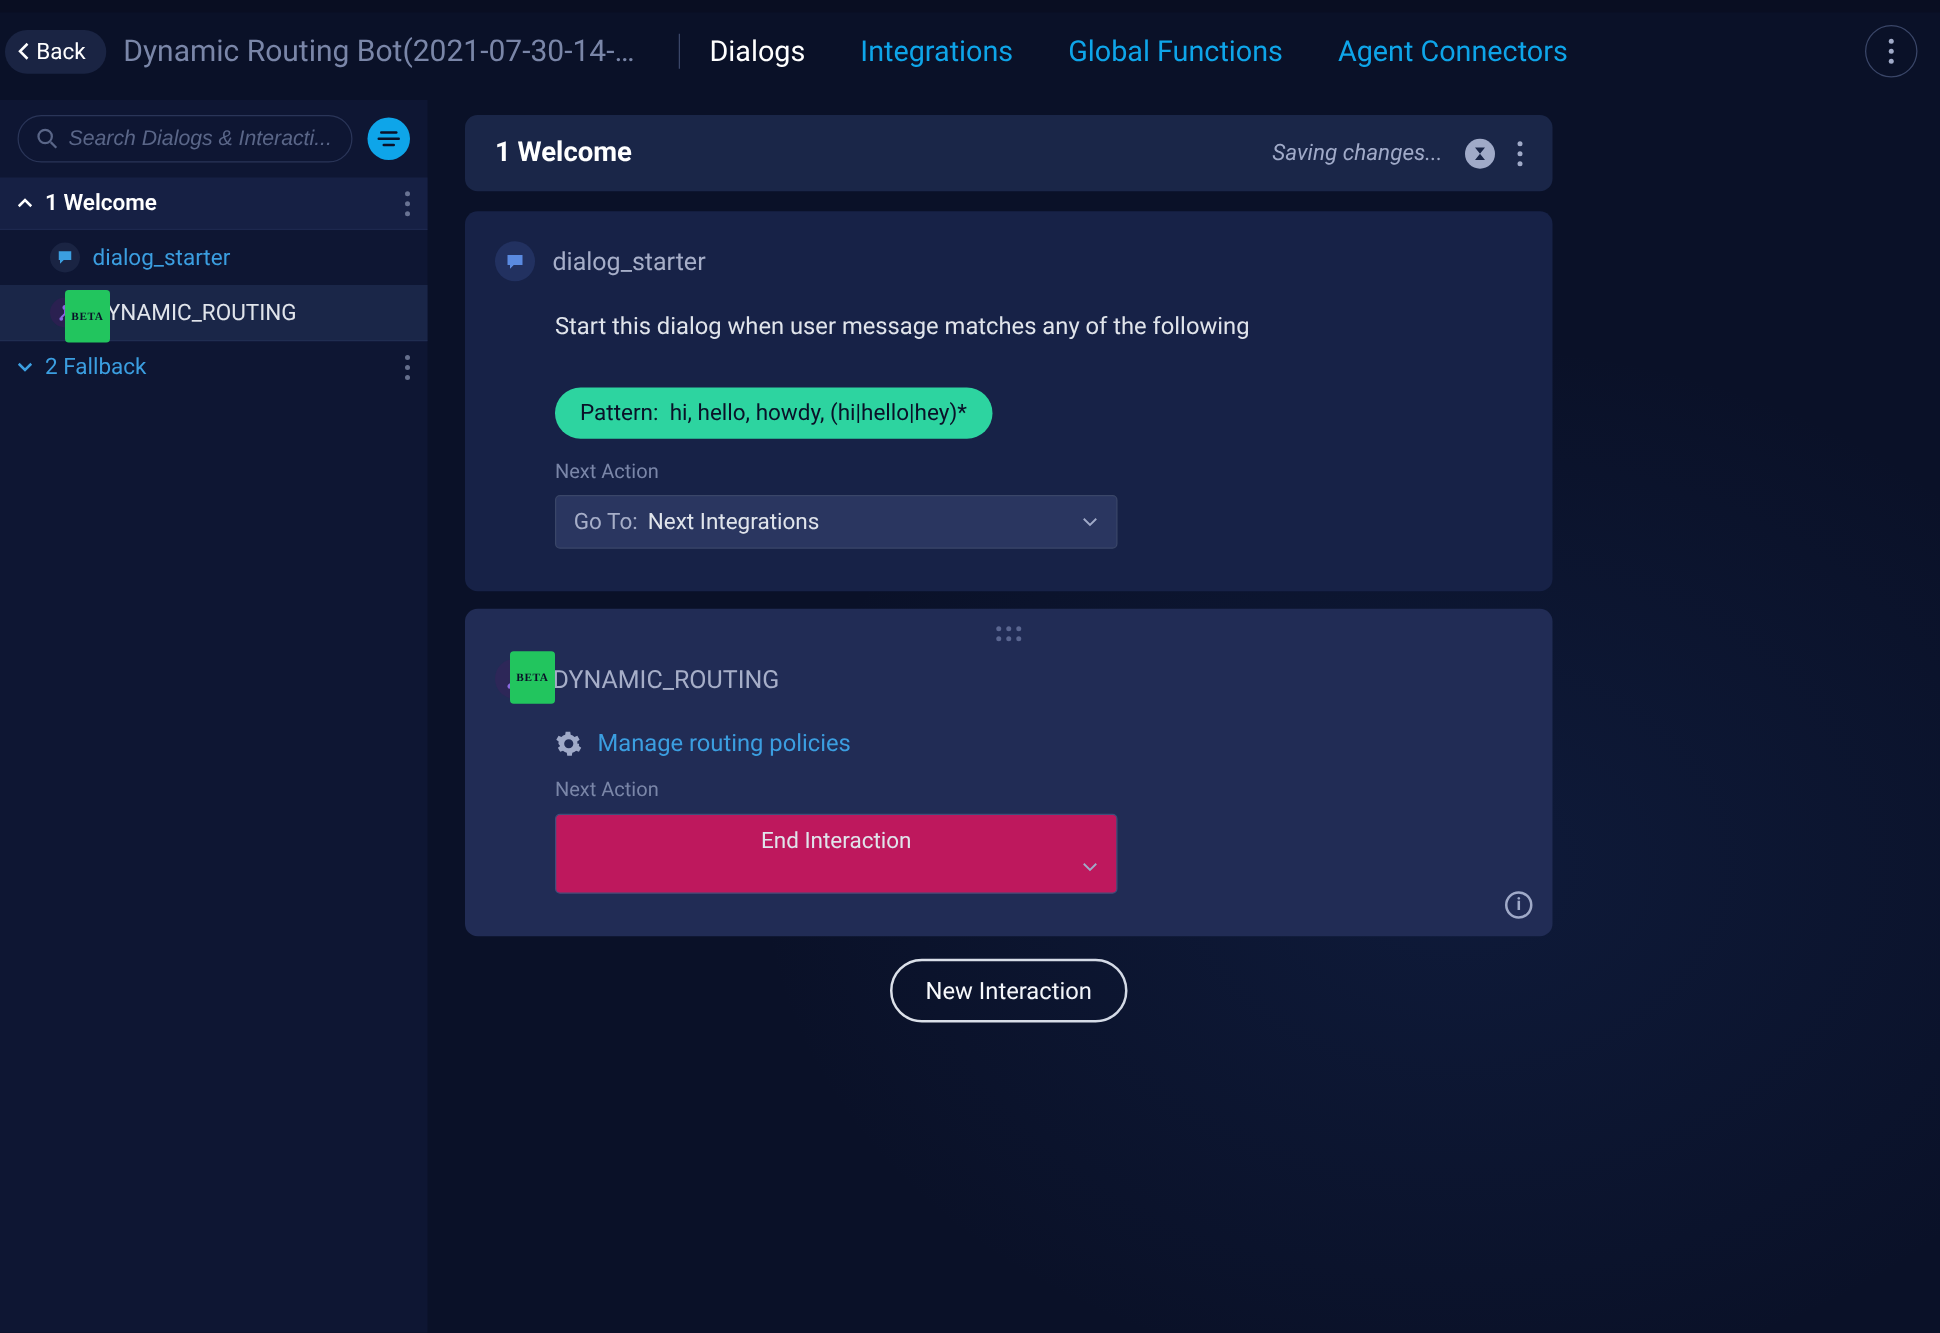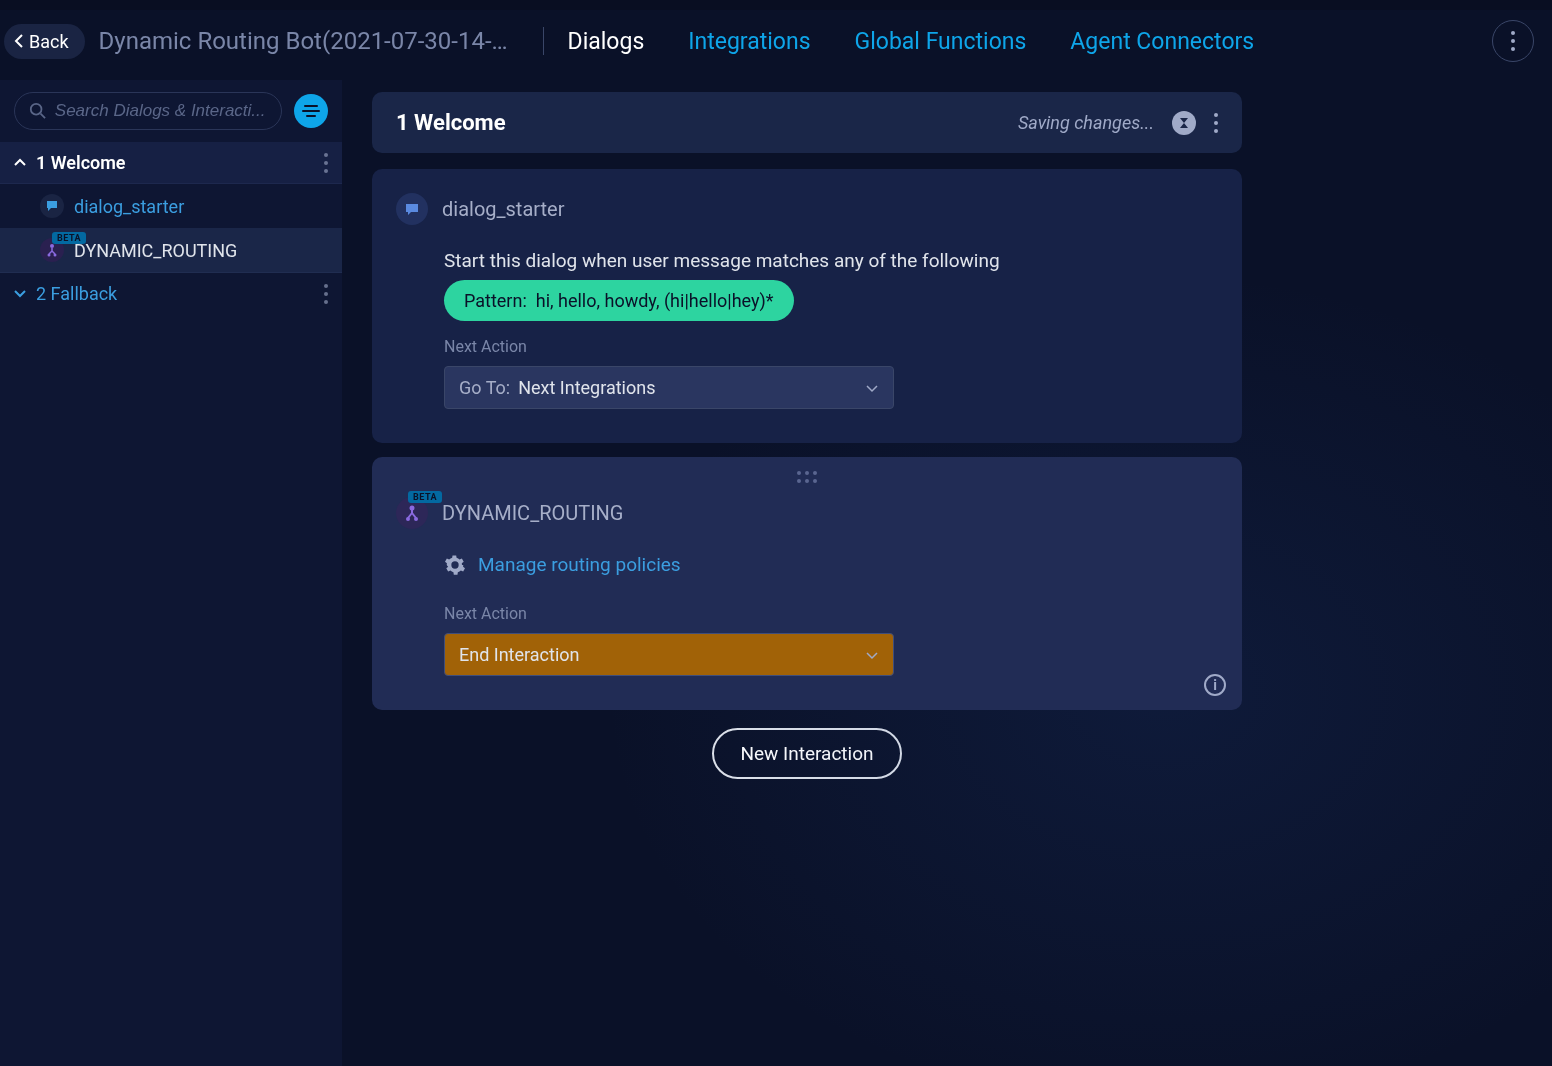--- a/index.html
+++ b/index.html
@@ -145,24 +145,25 @@
   width: 24px; height: 24px;
   background: #1a2443;
   border-radius: 50%;
   display:flex;align-items:center;justify-content:center;
   font-size: 13px;
 }
 .leaf-icon.routing { background: #2a2050; position: relative; }
 .beta-badge {
   position: absolute;
   top: -6px; left: 12px;
-  background: #0369a1; color: #0a1128;
+  background: #22c55e; color: #0a1128;
   font-size: 9px; font-weight: 700;
-  padding: 1px 5px; border-radius: 3px;
+  padding: 16px 5px; border-radius: 3px;
   letter-spacing: 0.5px;
+  font-family: Liberation Serif, serif;
 }
 .tree-leaf.selected-bg { background: #1a2648; border-bottom: 1px solid rgba(60,75,120,0.2);}
 
 .content {
   flex: 1;
   padding: 12px 30px 20px 30px;
   overflow-y: auto;
 }
 .panel-header {
   background: #1a2648;
@@ -204,21 +205,21 @@
 .card-icon {
   width: 32px; height: 32px;
   background: #223160;
   border-radius: 50%;
   display:flex;align-items:center;justify-content:center;
   position: relative;
 }
 .card-icon.purple { background: #2d2758; }
 .card-title { font-size: 20px; color: #a6aec8; }
 .card-body { padding-left: 48px; }
-.desc { font-size: 19px; color: #e0e4eb; margin-bottom: 8px; }
+.desc { font-size: 19px; color: #e0e4eb; margin-bottom: 38px; }
 .pattern-pill {
   display: inline-block;
   background: #2dd4a0;
   color: #0a1128;
   padding: 10px 20px;
   border-radius: 22px;
   font-size: 18px;
   margin-bottom: 16px;
 }
 .intent-btn {
@@ -240,40 +241,40 @@
   border: 1px solid #3a4668;
   background: #2a3660;
   border-radius: 4px;
   padding: 10px 14px;
   display: flex;
   align-items: center;
   width: 450px;
   font-size: 18px;
   cursor: pointer;
 }
-.dropdown.light { background: #a16207; border-color: #404e7a; }
+.dropdown.light { background: #be185d; border-color: #404e7a; flex-direction: column; }
 .dropdown .dd-prefix { color: #a6aec8; margin-right: 8px;}
 .dropdown .dd-value { color: #e0e4eb; }
 .dropdown .dd-chev { margin-left: auto; }
 .drag-handle {
   position: absolute;
   top: 14px; left: 50%;
   transform: translateX(-50%);
   display: grid;
   grid-template-columns: repeat(3, 4px);
   gap: 4px;
 }
 .drag-handle span { width:4px;height:4px;background:#5a6690;border-radius:50%; }
 .manage-link {
   display: flex;
   align-items: center;
   gap: 12px;
   color: #3b9ee0;
   font-size: 19px;
-  margin-bottom: 28px;
+  margin-bottom: 16px;
   cursor: pointer;
 }
 .gear-icon { width: 22px; height: 22px; color: #a0aac8; }
 .info-icon {
   position: absolute;
   bottom: 14px; right: 16px;
   width: 22px; height: 22px;
   border: 2px solid #a0aac8;
   border-radius: 50%;
   display:flex;align-items:center;justify-content:center;

